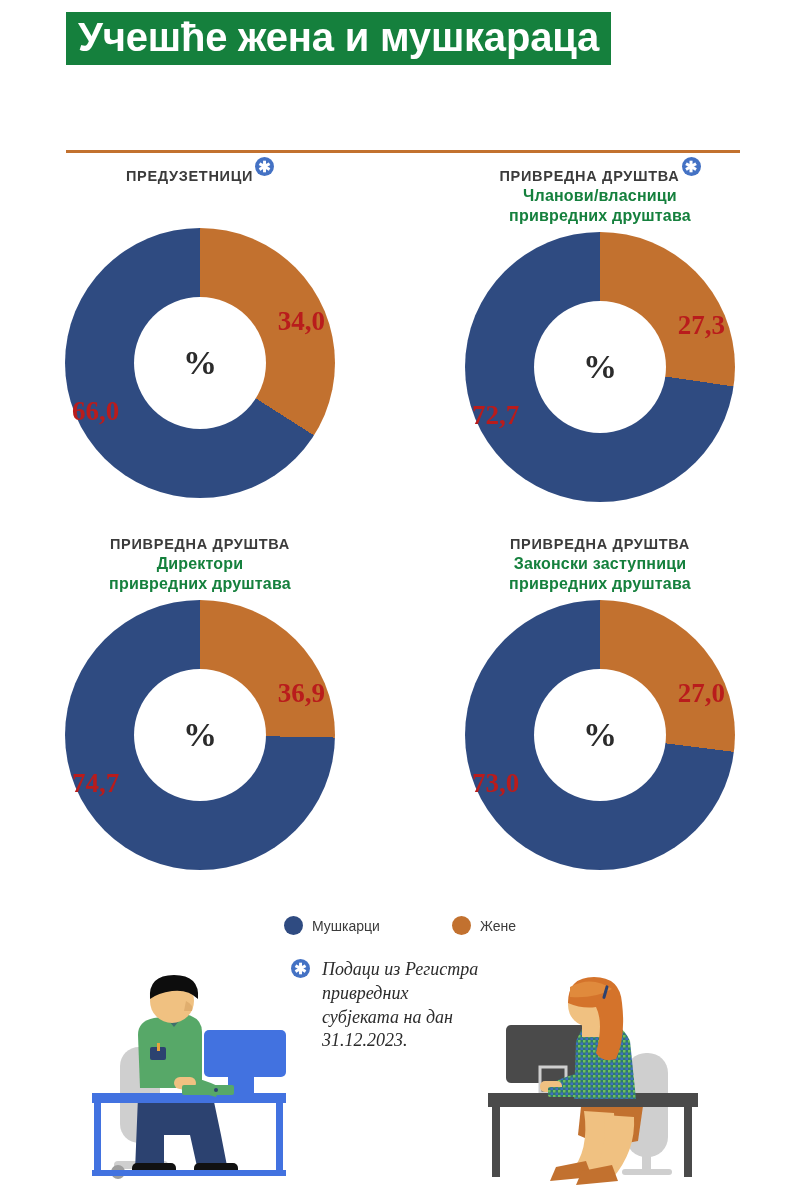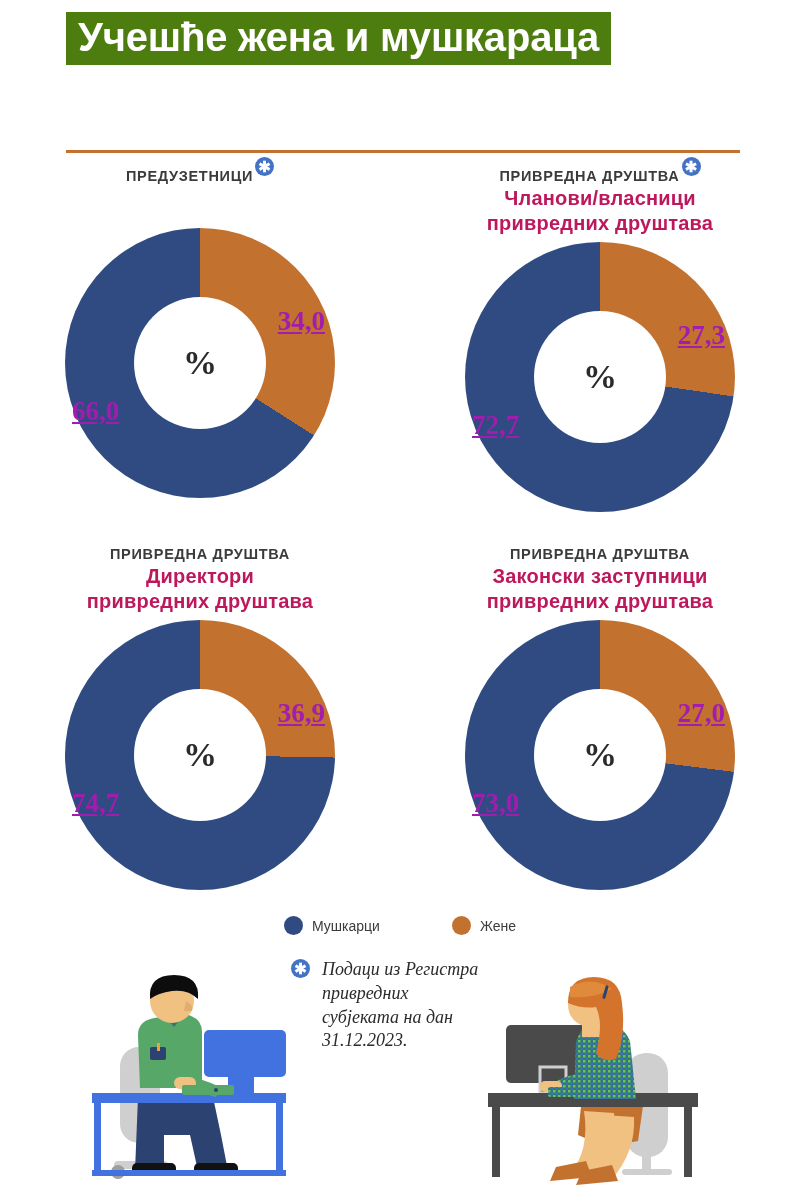--- a/index.html
+++ b/index.html
@@ -17,21 +17,21 @@
 
   
   .title-block {
     position: absolute;
     left: 66px;
     top: 12px;
     width: 680px;
   }
   .title-line {
     display: inline-block;
-    background: #4d7c0f;
+    background: #15803d;
     color: #ffffff;
     font-size: 40px;
     font-weight: bold;
     line-height: 1.12;
     padding: 3px 12px 5px 12px;
     letter-spacing: -0.2px;
     white-space: nowrap;
   }
   .title-line.second {
     margin-top: 6px;
@@ -71,23 +71,23 @@
   }
   .heading-main {
     font-size: 14.5px;
     font-weight: bold;
     letter-spacing: 0.7px;
     position: relative;
     display: inline-block;
     color: #3b3b3b;
   }
   .heading-sub {
-    font-size: 20px;
-    font-weight: bold;
-    color: #be185d;
+    font-size: 16px;
+    font-weight: bold;
+    color: #15803d;
     letter-spacing: 0.2px;
   }
 
   .asterisk-badge {
     display: inline-block;
     width: 19px;
     height: 19px;
     border-radius: 50%;
     background: #4472C4;
     color: #ffffff;
@@ -130,26 +130,25 @@
     justify-content: center;
   }
   .donut-hole span {
     font-family: "Liberation Serif", serif;
     font-size: 34px;
     color: #2b2b2b;
     font-weight: bold;
   }
   .slice-label {
     position: absolute;
-    color: #a21caf;
+    color: #b91c1c;
     font-size: 27px;
     font-weight: bold;
     font-family: "Liberation Serif", serif;
     white-space: nowrap;
-    text-decoration: underline;
   }
   .label-women { right: 10px; top: 78px; }
   .label-men   { left: -6px; top: 168px; margin-left: 13px; }
 
   
   .legend {
     position: absolute;
     left: 0;
     top: 916px;
     width: 800px;

